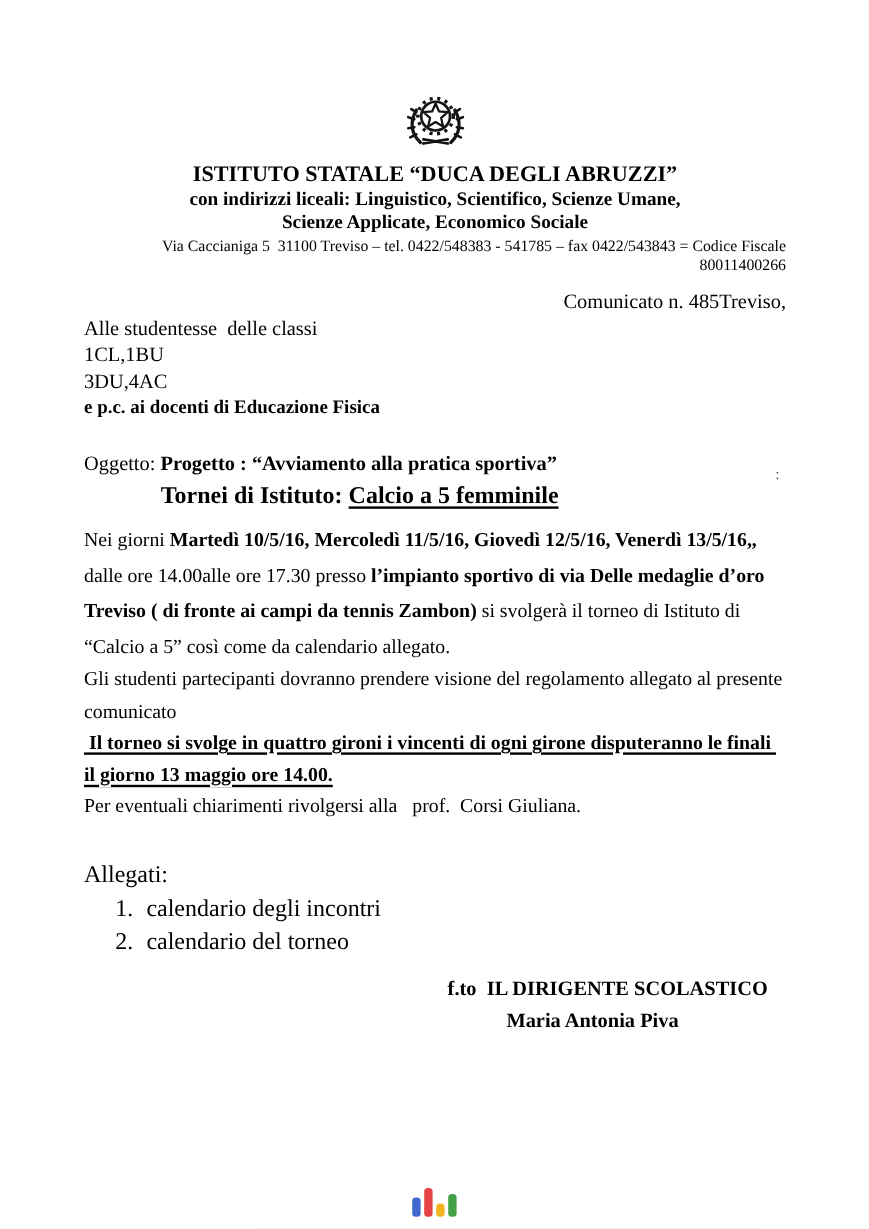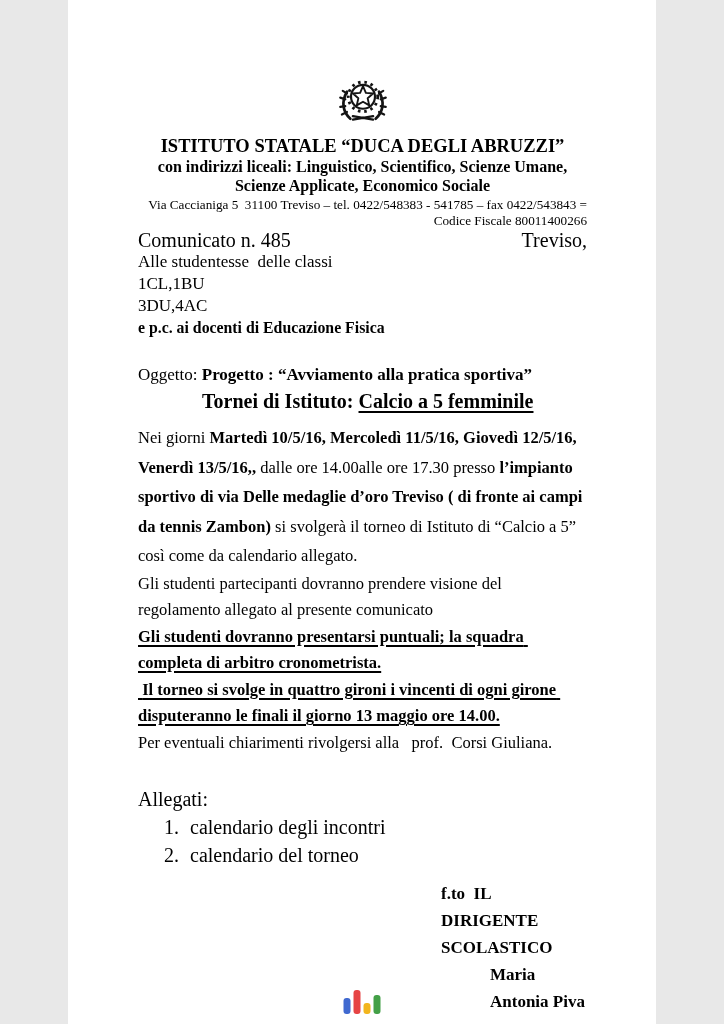--- a/index.html
+++ b/index.html
@@ -1,39 +1,39 @@
 <!DOCTYPE html>
 <html><head>
 <meta charset="utf-8">
 <style>
   * { margin: 0; padding: 0; box-sizing: border-box; }
   html, body { background: #e8e8e8; }
   .page {
     position: relative;
-    width: 588px;
+    width: 724px;
     height: 1024px;
     margin: 0 auto;
     background: #ffffff;
     font-family: "Liberation Serif", "DejaVu Serif", serif;
     color: #000;
     overflow: hidden;
     padding: 74px 69px 0 70px;
   }
   [data-bind], .seg { white-space: pre-wrap; }
   .b { font-weight: bold; }
   .u { text-decoration: underline; text-decoration-thickness: 2px; text-underline-offset: 3px; }
 
   
   .emblem-wrap { text-align: center; height: 56px; }
   .inst-name  { margin-top: 6px; font-size: 18.5px; font-weight: bold; text-align: center; line-height: 21px; }
   .inst-sub   { font-size: 16px;  font-weight: bold; text-align: center; line-height: 19px; }
   .inst-addr  { font-size: 13.2px; text-align: right; line-height: 16px; margin-top: 2px; }
 
   
-  .meta-row { display: flex; justify-content: space-between; font-size: 20px; line-height: 22px; }
+  .meta-row { display: flex; justify-content: flex-end; margin-top: 12px; font-size: 17px; line-height: 22px; }
 
   
   .recipients { text-align: left; font-size: 17px; line-height: 22px; }
   .recip-bold { font-size: 15.8px; font-weight: bold; line-height: 21px; }
 
   
   .subject { margin-top: 26px; font-size: 17px; line-height: 22px; }
   .subject-line2 { font-size: 20px; font-weight: bold; padding-left: 64px; margin-top: 3px; line-height: 25px; }
 
   
@@ -108,21 +108,20 @@
     <div class="subject-line2">
       <span data-bind="subject.line2_prefix">Tornei di Istituto: </span><span class="u" data-bind="subject.line2_underlined">Calcio a 5 femminile</span>
     </div>
   </div>
 
   <div class="stray-colon" data-bind="subject.stray_colon">:</div>
 
   <div class="doc-body">
       <p class="body-p p-lead"><span class="seg">Nei giorni </span><span class="seg b">Martedì 10/5/16, Mercoledì 11/5/16, Giovedì 12/5/16, Venerdì 13/5/16,,</span><span class="seg"> dalle ore 14.00alle ore 17.30 presso </span><span class="seg b">l’impianto sportivo di via Delle medaglie d’oro Treviso ( di fronte ai campi da tennis Zambon)</span><span class="seg"> si svolgerà il torneo di Istituto di “Calcio a 5” così come da calendario allegato.</span></p>
       <p class="body-p p-std"><span class="seg">Gli studenti partecipanti dovranno prendere visione del regolamento allegato al presente comunicato</span></p>
-      <p class="body-p p-std"><span class="seg b u">Gli studenti dovranno presentarsi puntuali; la squadra completa di arbitro cronometrista.</span></p>
       <p class="body-p p-std"><span class="seg b u"> Il torneo si svolge in quattro gironi i vincenti di ogni girone disputeranno le finali il giorno 13 maggio ore 14.00.</span></p>
       <p class="body-p p-std"><span class="seg">Per eventuali chiarimenti rivolgersi alla   prof.  Corsi Giuliana.</span></p>
     </div>
 
   <div class="attachments">
     <div class="att-label" data-bind="attachments.label">Allegati:</div>
     <div id="att-list">
         <div class="att-item"><span class="att-num">1.</span><span>calendario degli incontri</span></div>
         <div class="att-item"><span class="att-num">2.</span><span>calendario del torneo</span></div>
       </div>

